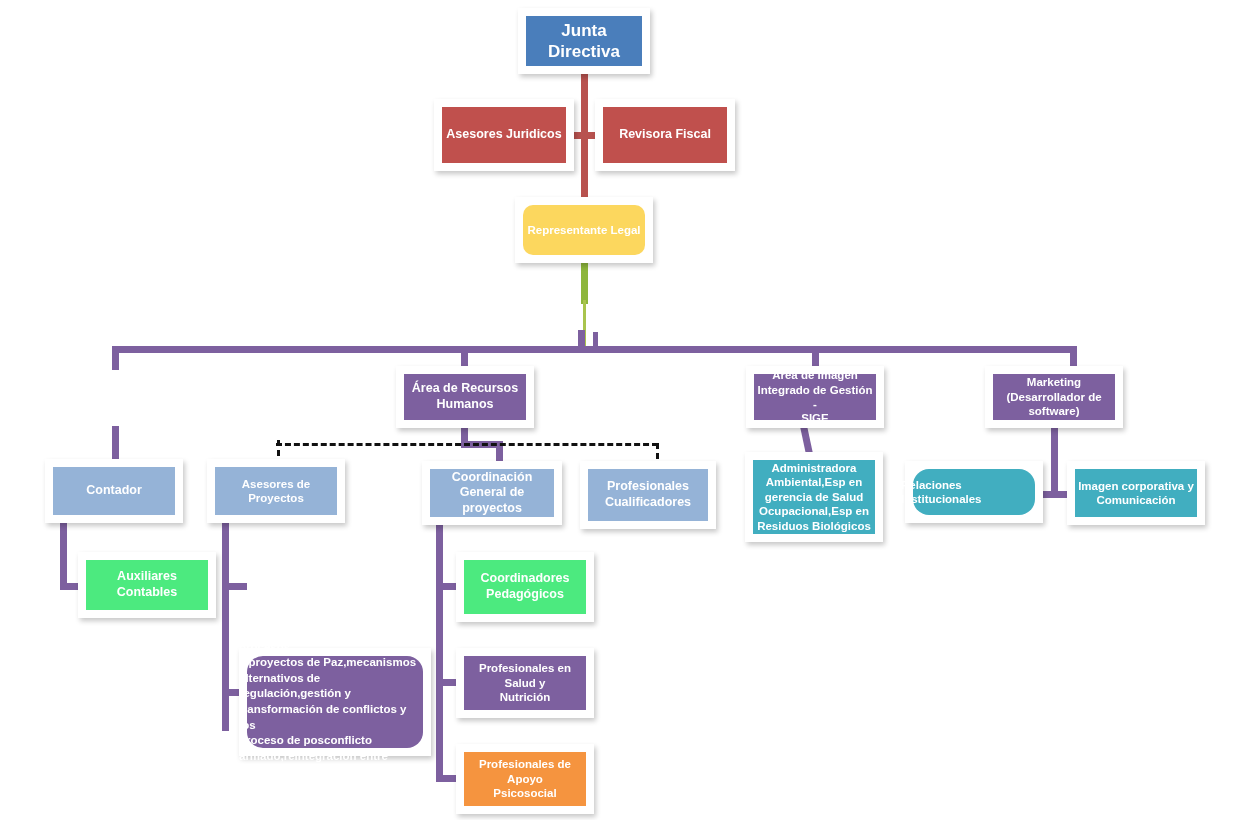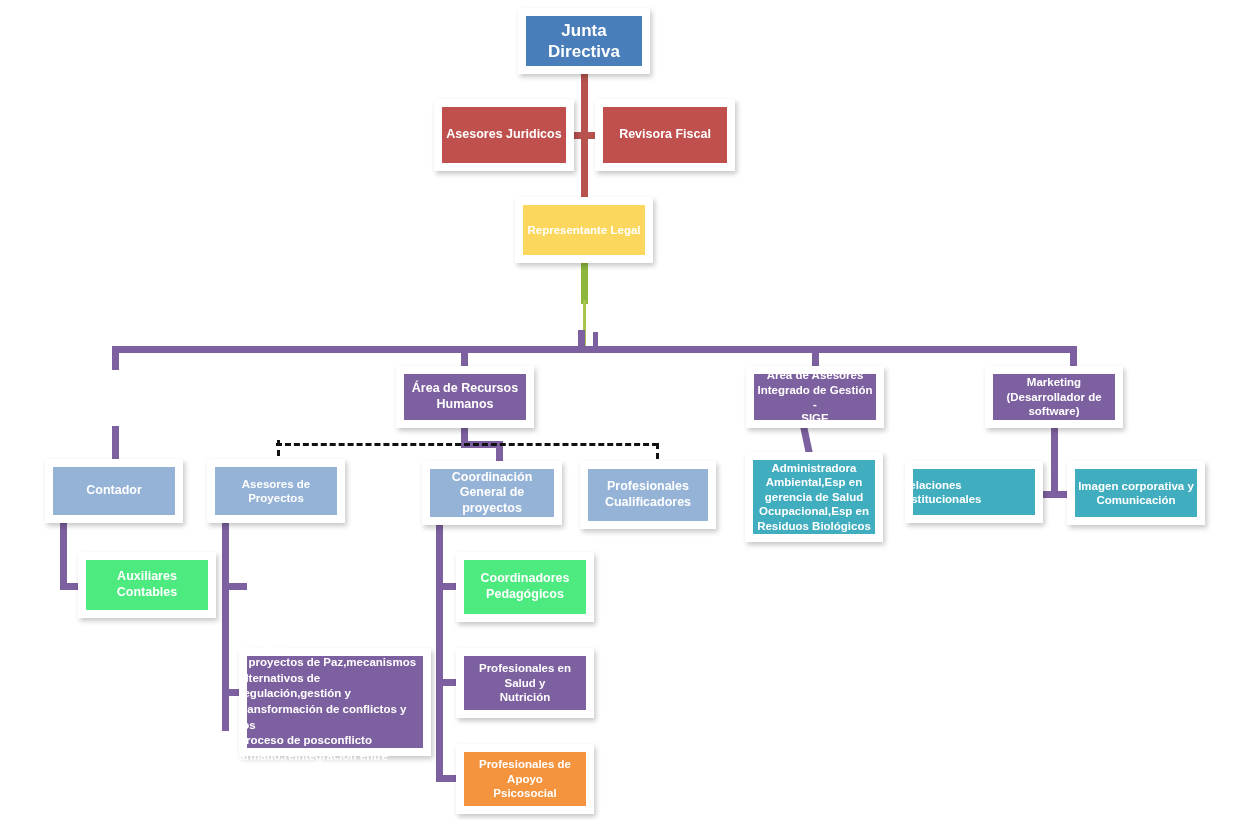--- a/index.html
+++ b/index.html
@@ -60,32 +60,32 @@
     justify-content: center;
     box-sizing: border-box;
   }
   .node .label {
     color: #ffffff;
     text-align: center;
     line-height: 1.25;
     white-space: pre-line;
   }
   
-  .node.overflow > .fill { overflow: visible; }
+  .node.overflow > .fill { overflow: visible; border-radius: 16px; }
   .node.overflow .label {
     text-align: left;
     white-space: pre-line;
     position: relative;
     width: 200px;
     margin-left: -10px;
   }
 
   .c-blue       { background: #4a7ebb; }
   .c-red        { background: #c0504d; }
-  .c-yellow     { background: #fcd75e; }
+  .c-yellow     { background: #fcd75e; border-radius: 10px; }
   .c-purple     { background: #7d609f; }
   .c-lightblue  { background: #95b3d7; }
   .c-teal       { background: #41aec0; }
   .c-green      { background: #4cea7f; }
   .c-orange     { background: #f5943f; }
 
   .t-13 { font-size: 17px; font-weight: 700; }
   .t-12 { font-size: 12.5px; font-weight: 700; }
   .t-11 { font-size: 11.5px; font-weight: 700; }
 </style>
@@ -164,21 +164,21 @@
 
   <div class="node" style="left:396px; top:366px; width:138px; height:62px;">
     <div class="fill c-purple">
       <span class="label t-12">Área de Recursos
 Humanos</span>
     </div>
   </div>
 
   <div class="node" style="left:746px; top:366px; width:138px; height:62px;">
     <div class="fill c-purple">
-      <span class="label t-11">Área de Asesores
+      <span class="label t-11">Área de Imagen
 Integrado de Gestión -
 SIGE</span>
     </div>
   </div>
 
   <div class="node" style="left:985px; top:366px; width:138px; height:62px;">
     <div class="fill c-purple">
       <span class="label t-11">Marketing
 (Desarrollador de
 software)</span>

